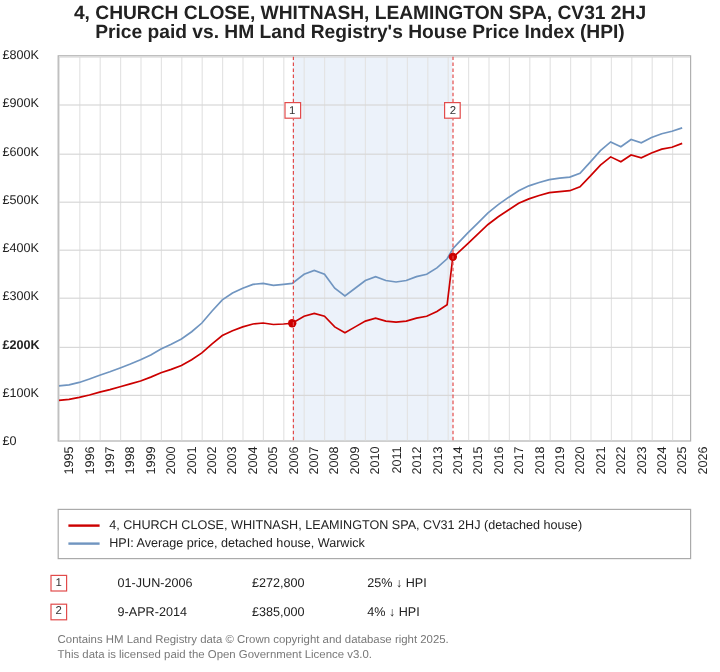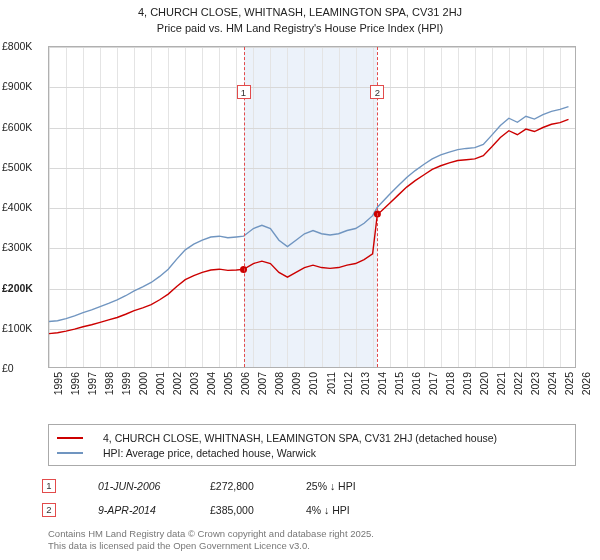--- a/index.html
+++ b/index.html
@@ -20,24 +20,25 @@
     height: 560px;
   }
   .title-block {
     position: absolute;
     top: 4px;
     left: 0;
     width: 600px;
     text-align: center;
   }
   .title-line {
-    font-size: 11px;
+    font-size: 16px;
     color: #222;
     line-height: 16px;
     white-space: nowrap;
+    font-weight: bold;
   }
   
   .plot-wrap {
     position: absolute;
     left: 48px;
     top: 46px;
     width: 528px;
     height: 322px;
   }
   .plot {
@@ -120,21 +121,20 @@
     box-sizing: border-box;
     background: #fff;
     padding: 5px 8px;
   }
   .legend-row {
     display: flex;
     align-items: center;
     height: 15px;
     font-size: 10.5px;
     color: #222;
-    gap: 12px;
   }
   .legend-swatch {
     width: 26px;
     height: 0;
     border-top-width: 2px;
     border-top-style: solid;
     margin-right: 8px;
     flex: 0 0 auto;
   }
   
@@ -156,21 +156,21 @@
     height: 14px;
     border: 1px solid #e24b4b;
     box-sizing: border-box;
     font-size: 9.5px;
     line-height: 12px;
     text-align: center;
     color: #333;
     flex: 0 0 auto;
     background: #fff;
   }
-  .event-date { width: 112px; padding-left: 42px; font-style: italic; }
+  .event-date { width: 112px; padding-left: 42px; }
   .event-price { width: 96px; }
   .event-delta { width: 120px; }
   
   .footer {
     position: absolute;
     left: 48px;
     top: 528px;
     width: 540px;
     font-size: 9.5px;
     color: #777777;

